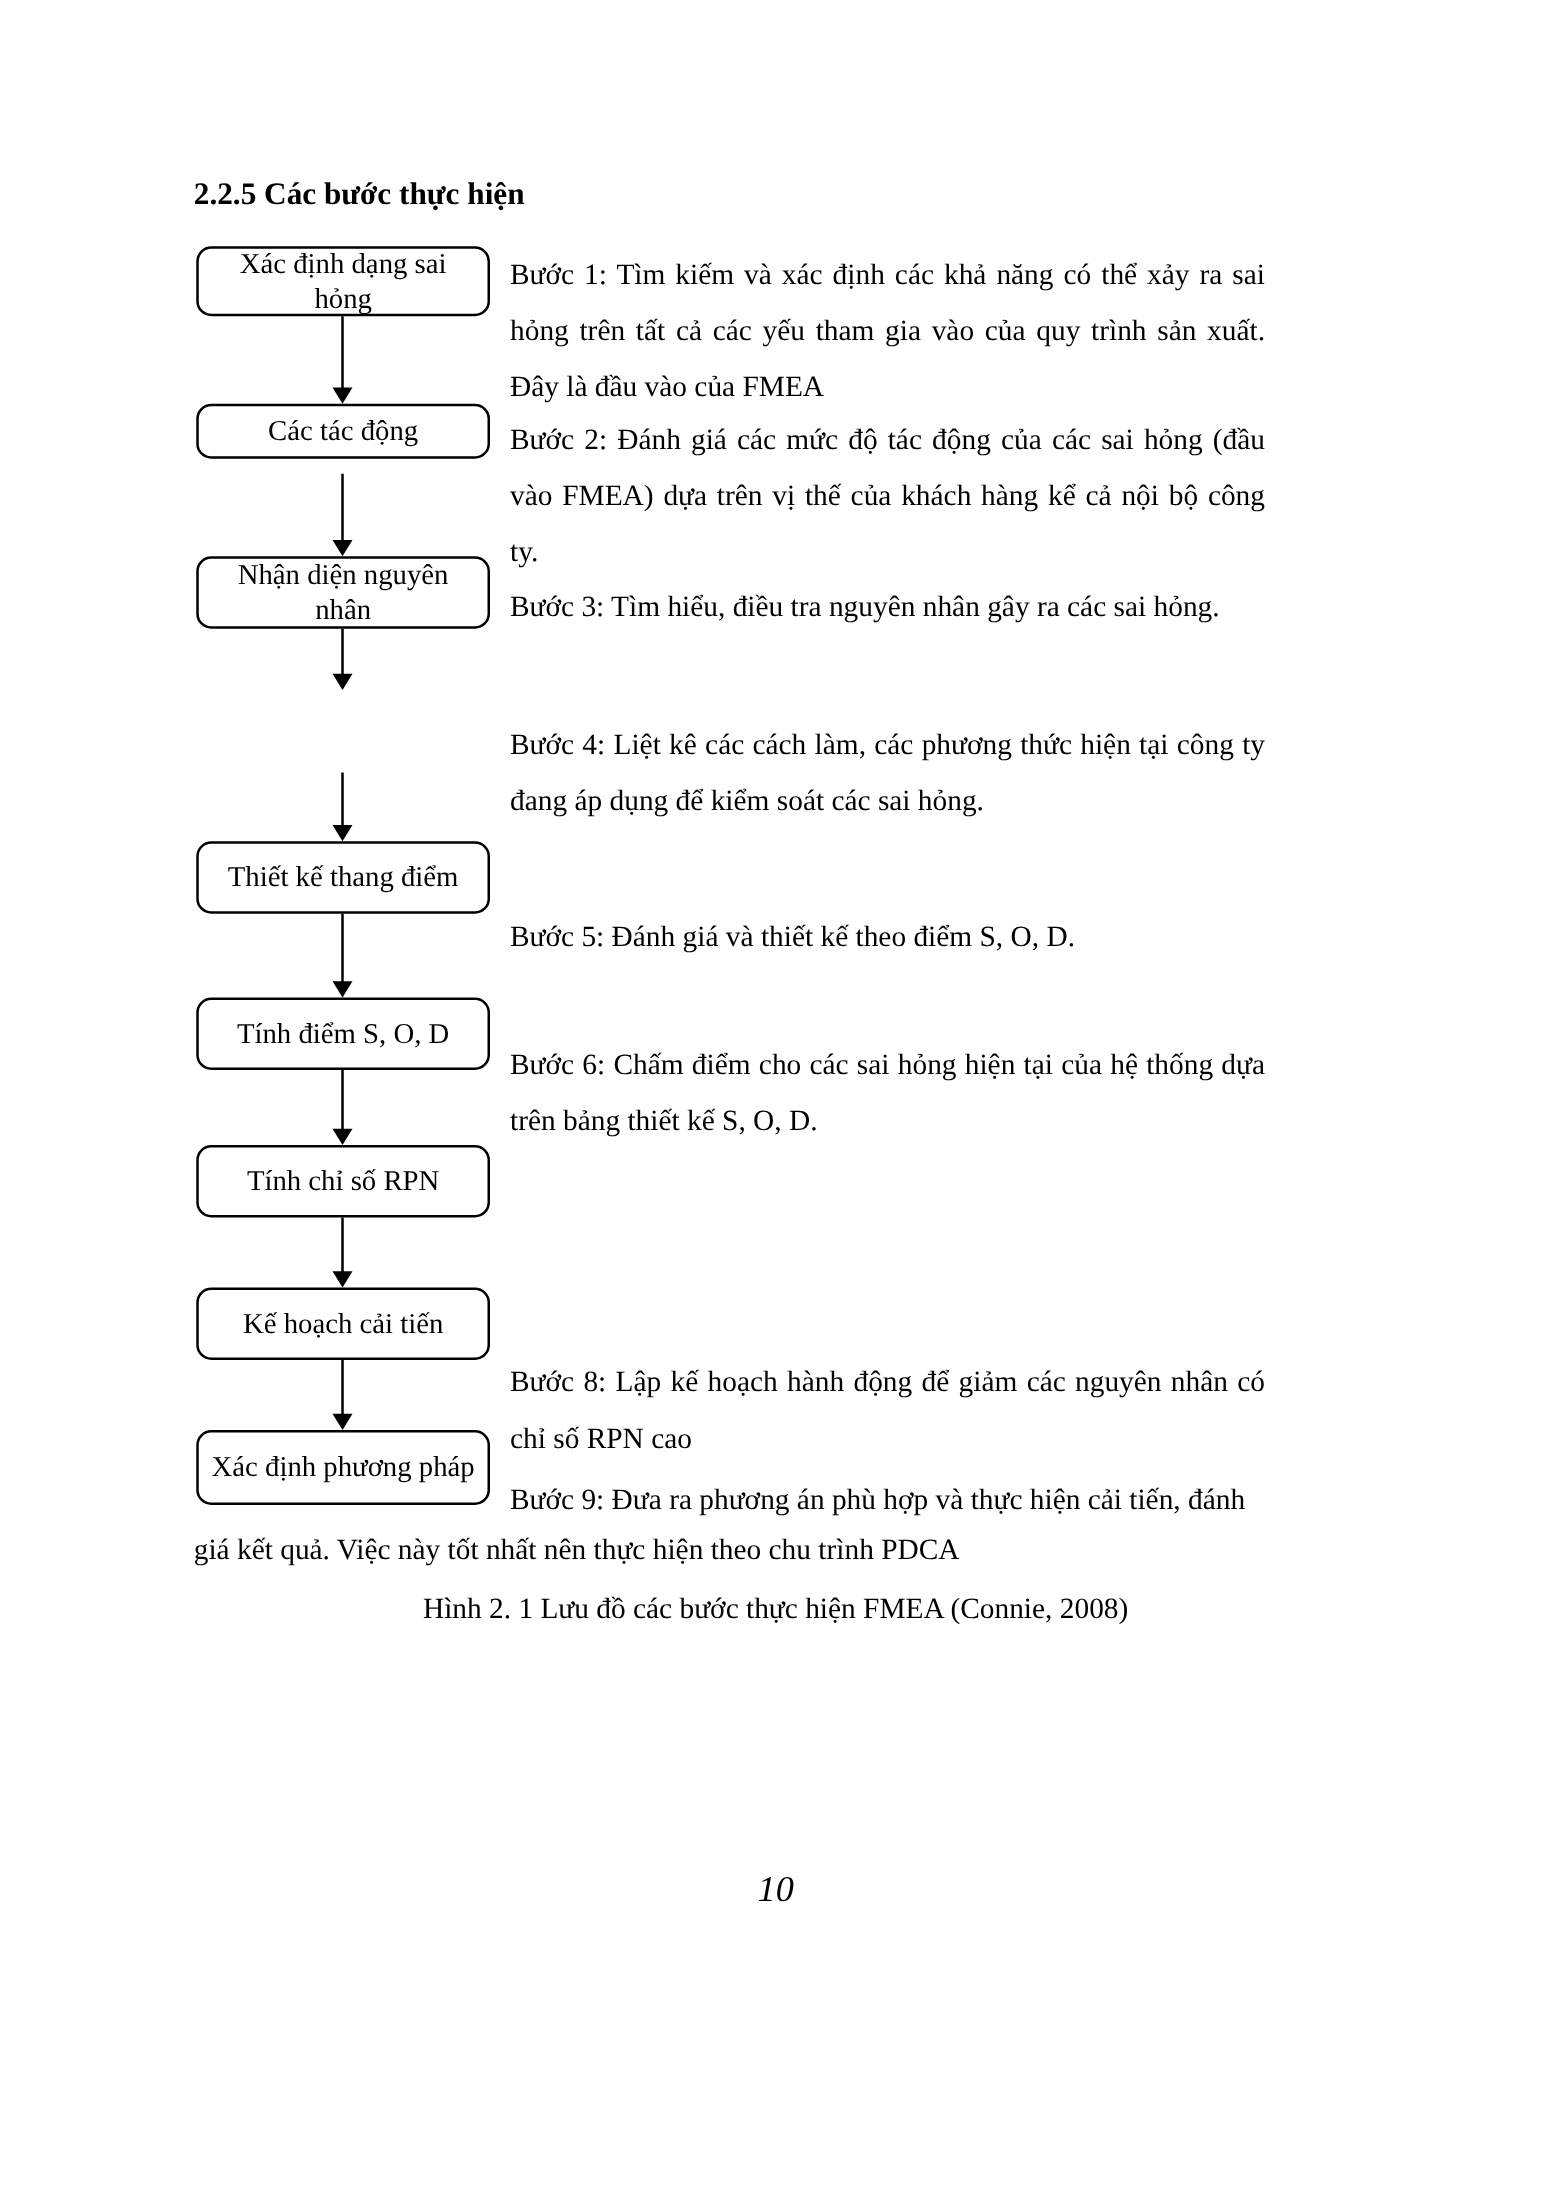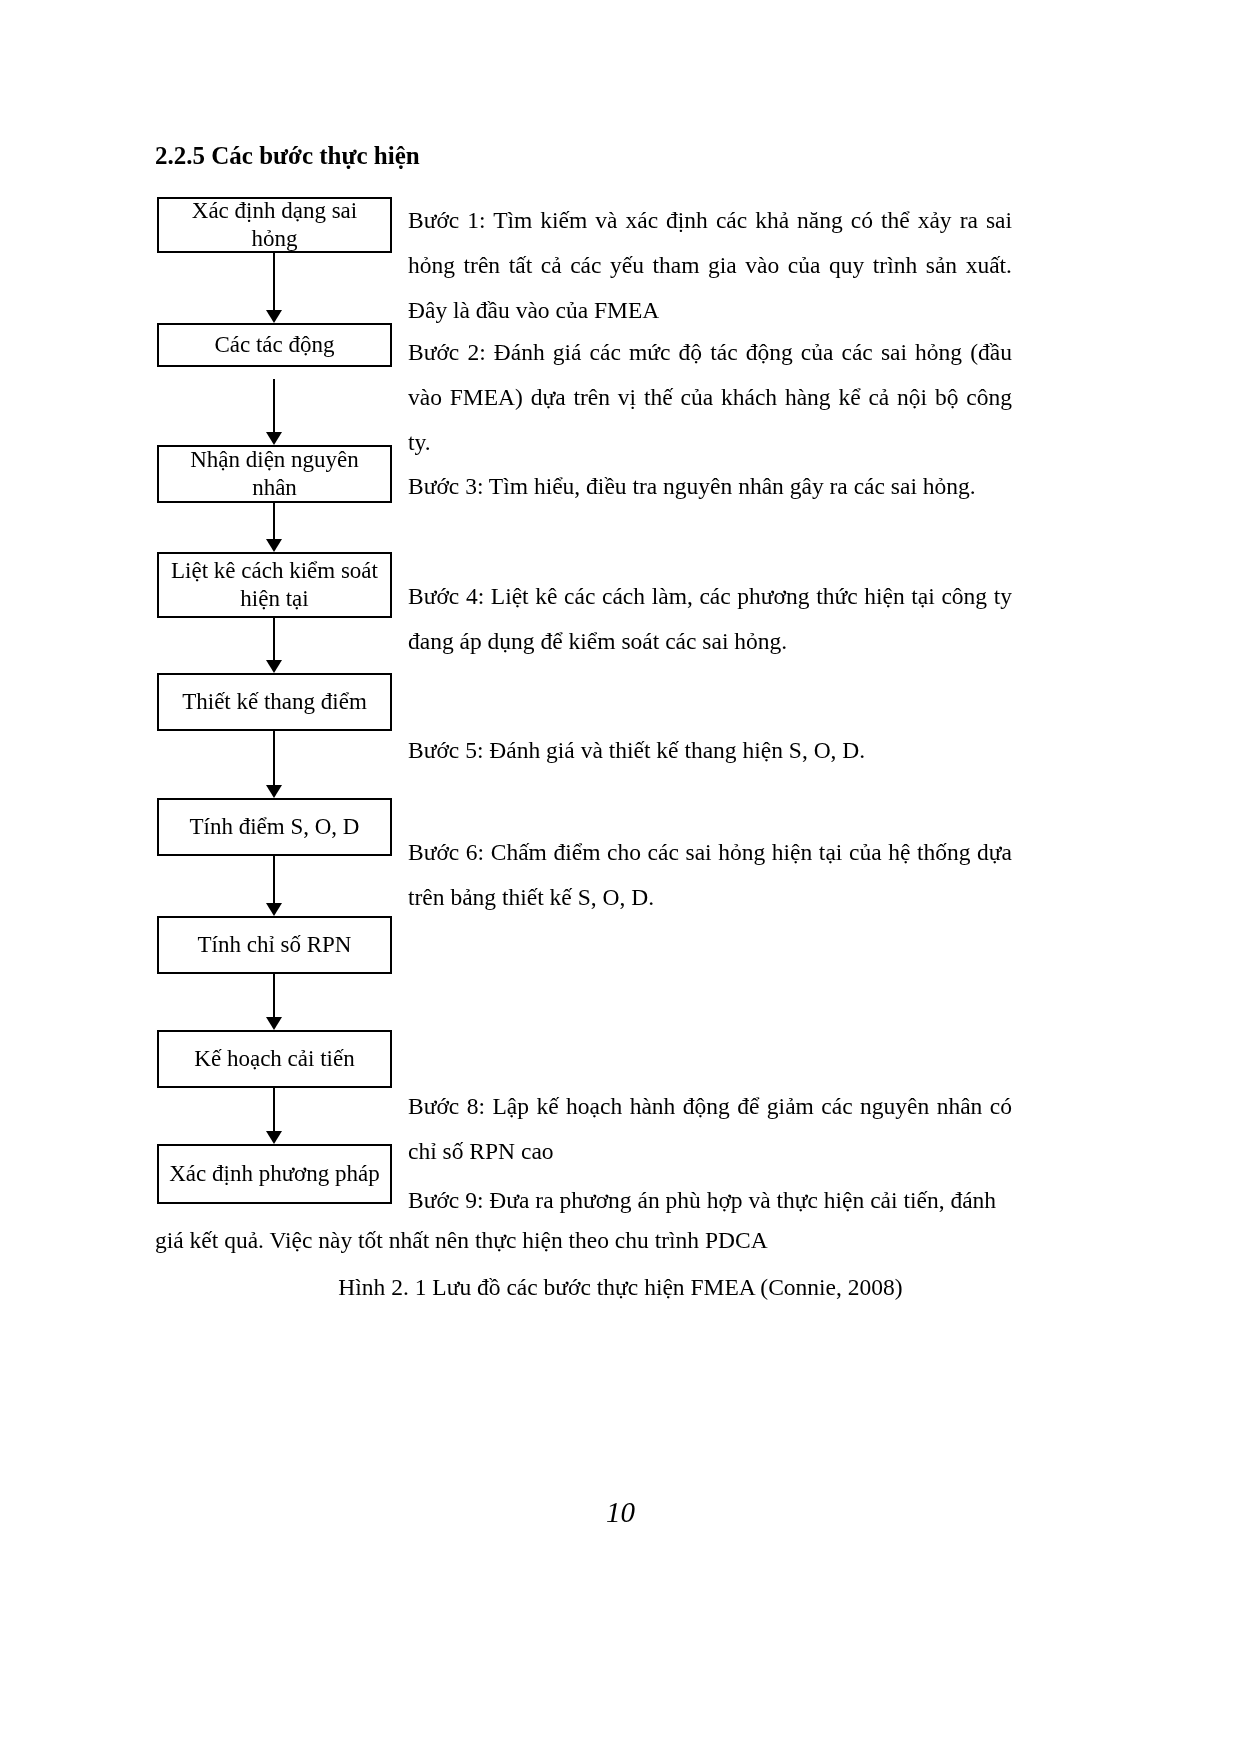--- a/index.html
+++ b/index.html
@@ -20,21 +20,21 @@
     top: 130px;
     font-size: 25px;
     font-weight: bold;
     white-space: nowrap;
   }
   .fbox {
     position: absolute;
     left: 157px;
     width: 235px;
     border: 2px solid #000000;
-    border-radius: 0;
+    border-radius: 12px;
     background: #ffffff;
     display: flex;
     align-items: center;
     justify-content: center;
     text-align: center;
     font-size: 23px;
     line-height: 28px;
     padding: 2px 10px;
   }
   .arrow {
@@ -106,23 +106,20 @@
 
   <div class="fbox" style="top:185px; height:56px;">
     <span>Xác định dạng sai hỏng</span>
   </div>
   <div class="fbox" style="top:311px; height:44px;">
     <span>Các tác động</span>
   </div>
   <div class="fbox" style="top:433px; height:58px;">
     <span>Nhận diện nguyên nhân</span>
   </div>
-  <div class="fbox" style="top:540px; height:66px;">
-    <span>Liệt kê cách kiểm soát hiện tại</span>
-  </div>
   <div class="fbox" style="top:661px; height:58px;">
     <span>Thiết kế thang điểm</span>
   </div>
   <div class="fbox" style="top:904px; height:58px;">
     <span>Tính chỉ số RPN</span>
   </div>
   <div class="fbox" style="top:786px; height:58px;">
     <span>Tính điểm S, O, D</span>
   </div>
   <div class="fbox" style="top:1018px; height:58px;">
@@ -138,21 +135,21 @@
   <div class="arrow" style="top:606px; height:55px;"></div>
   <div class="arrow" style="top:719px; height:67px;"></div>
   <div class="arrow" style="top:844px; height:60px;"></div>
   <div class="arrow" style="top:962px; height:56px;"></div>
   <div class="arrow" style="top:1076px; height:56px;"></div>
 
   <p class="step" style="top:186px;">Bước 1: Tìm kiếm và xác định các khả năng có thể xảy ra sai hỏng trên tất cả các yếu tham gia vào của quy trình sản xuất. Đây là đầu vào của FMEA</p>
   <p class="step" style="top:318px;">Bước 2: Đánh giá các mức độ tác động của các sai hỏng (đầu vào FMEA) dựa trên vị thế của khách hàng kể cả nội bộ công ty.</p>
   <p class="step" style="top:452px;">Bước 3: Tìm hiểu, điều tra nguyên nhân gây ra các sai hỏng.</p>
   <p class="step" style="top:562px;">Bước 4: Liệt kê các cách làm, các phương thức hiện tại công ty đang áp dụng để kiểm soát các sai hỏng.</p>
-  <p class="step" style="top:716px;">Bước 5: Đánh giá và thiết kế thang hiện S, O, D.</p>
+  <p class="step" style="top:716px;">Bước 5: Đánh giá và thiết kế theo điểm S, O, D.</p>
   <p class="step" style="top:818px;">Bước 6: Chấm điểm cho các sai hỏng hiện tại của hệ thống dựa trên bảng thiết kế S, O, D.</p>
   <p class="step" style="top:1072px;">Bước 8: Lập kế hoạch hành động để giảm các nguyên nhân có chỉ số RPN cao</p>
   <p class="step" style="top:1166px;">Bước 9: Đưa ra phương án phù hợp và thực hiện cải tiến, đánh</p>
 
   <p class="overflow-line">giá kết quả. Việc này tốt nhất nên thực hiện theo chu trình PDCA</p>
 
   <div class="caption">Hình 2. 1 Lưu đồ các bước thực hiện FMEA (Connie, 2008)</div>
 
   <div class="pageno">10</div>
 

